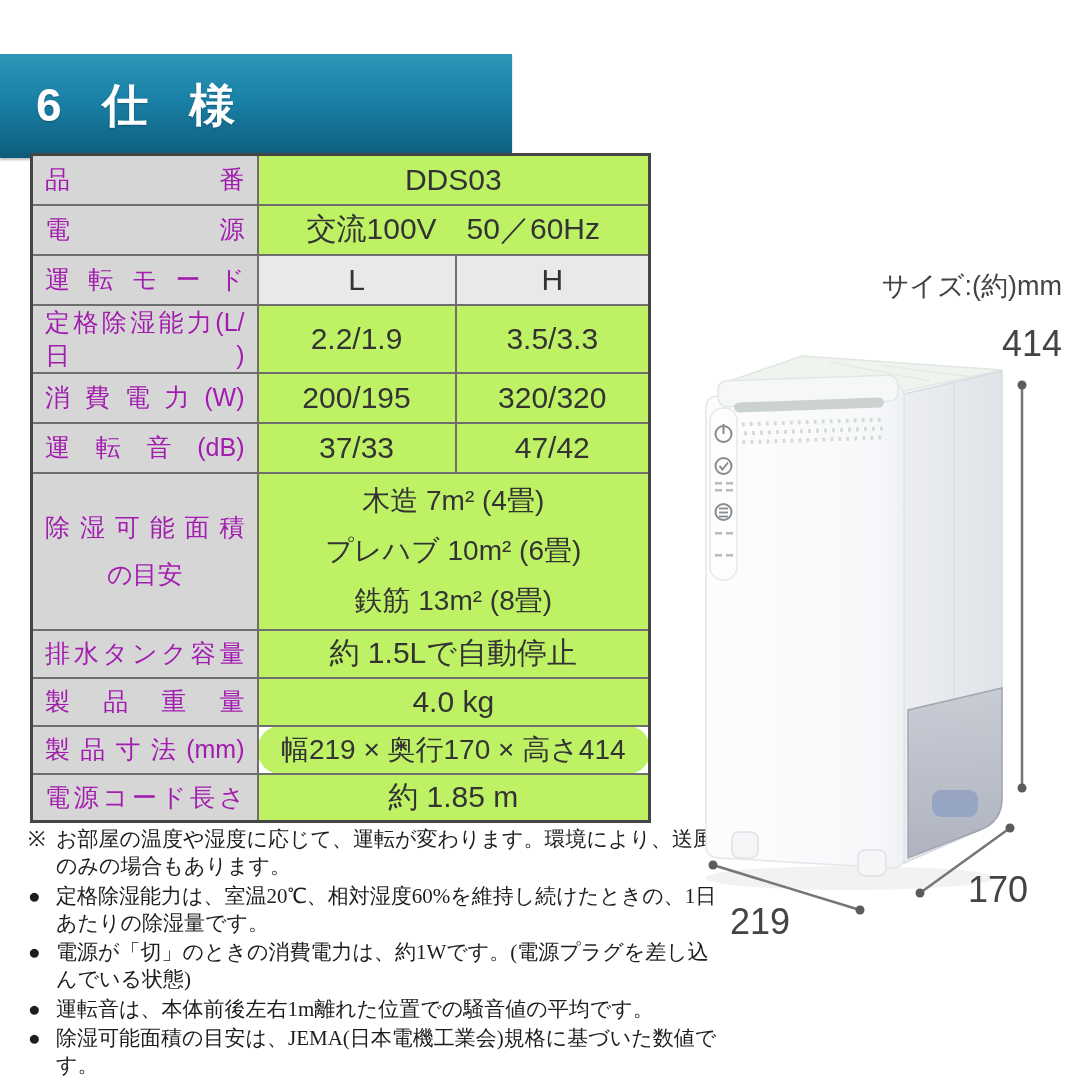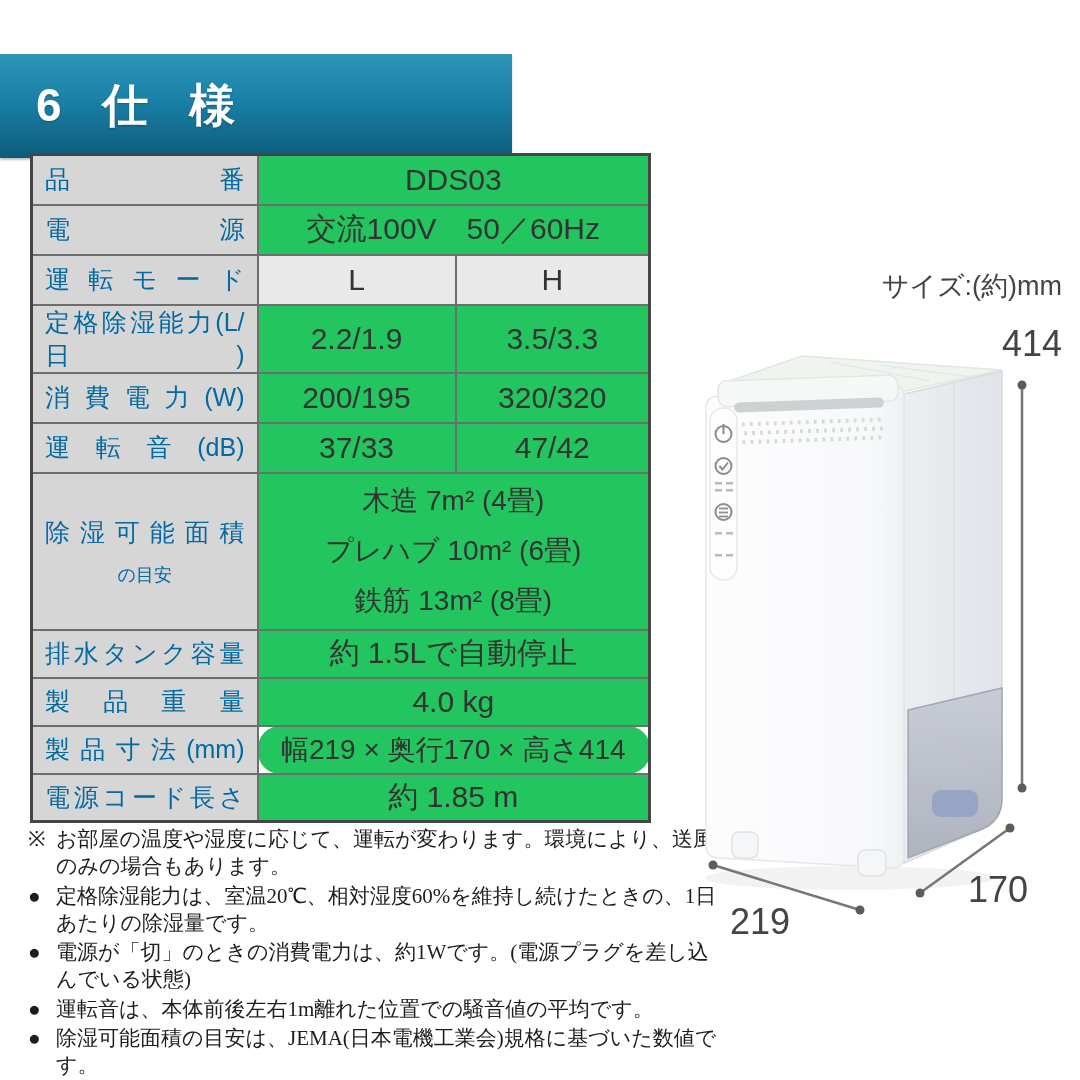--- a/index.html
+++ b/index.html
@@ -25,30 +25,30 @@
   table.spec {
     position:absolute; left:30px; top:153px; width:618px;
     border-collapse:collapse; table-layout:fixed;
     border:3px solid #454545;
   }
   table.spec td {
     border:2px solid #6e6e6e; vertical-align:middle;
     overflow:hidden;
   }
   td.lbl {
-    background:#d6d6d6; font-size:25px; color:#0369a1;
+    background:#d6d6d6; font-size:25px; color:#a21caf;
     padding:0 12px; text-align:justify; text-align-last:justify;
   }
-  td.val { background:#22c55e; font-size:30px; text-align:center; color:#333; }
+  td.val { background:#bef264; font-size:30px; text-align:center; color:#333; }
   td.mode { background:#e9e9e9; font-size:30px; text-align:center; color:#333; }
   tr.r-std  { height:50px; }
   tr.r-big  { height:157px; }
   tr.r-low  { height:48px; }
   .lbl2 .l1 { text-align:justify; text-align-last:justify; font-size:25px; }
-  .lbl2 .l2 { text-align:left; text-align-last:center; font-size:18px; margin-top:14px; }
+  .lbl2 .l2 { text-align:left; text-align-last:center; font-size:25px; margin-top:14px; }
   .area-lines div { font-size:28px; line-height:50px; text-align:center; color:#333; }
 
   
   .notes {
     position:absolute; left:28px; top:826px; width:700px;
     font-family:"Liberation Serif", serif; font-size:21px; line-height:1.3; color:#1d1d1d;
   }
   .fn { display:flex; margin-bottom:2px; }
   .fn .mk { flex:0 0 28px; }
   .fn .tx { flex:1; }

